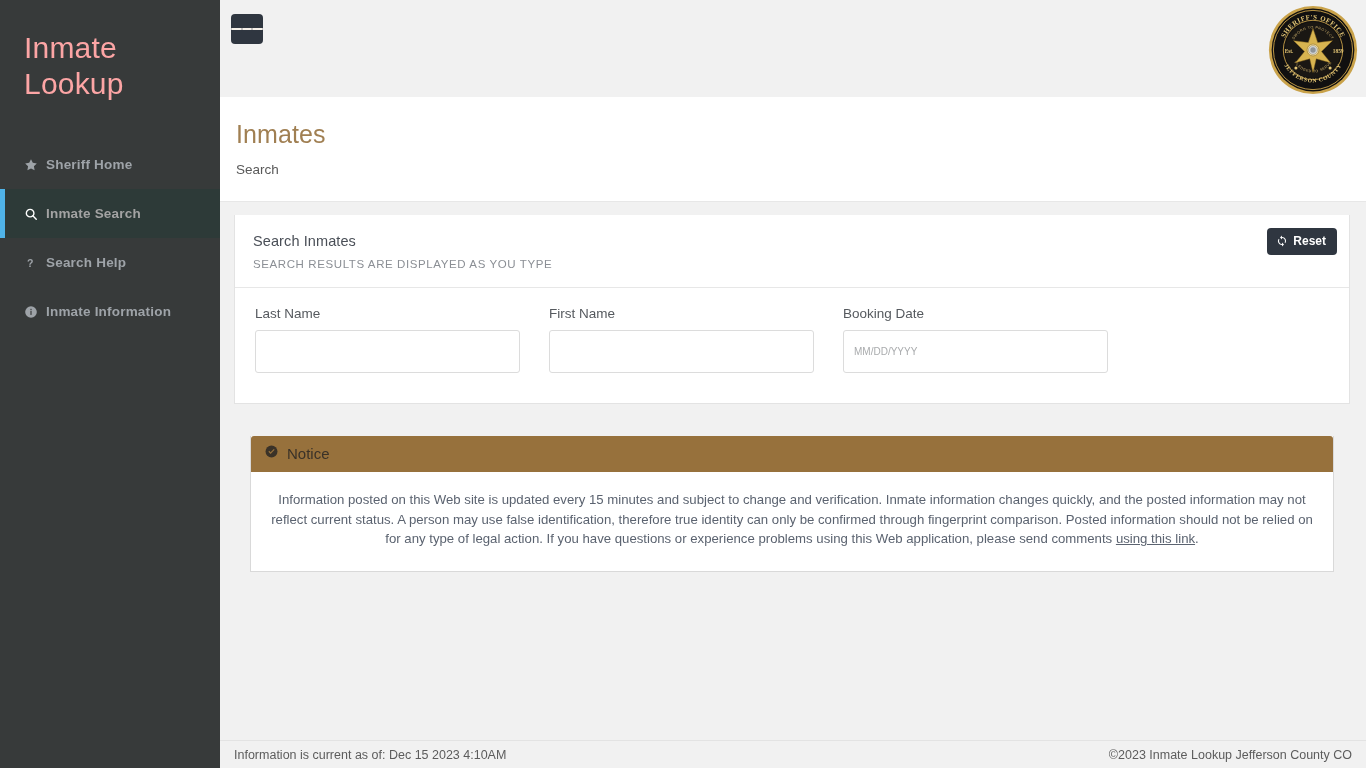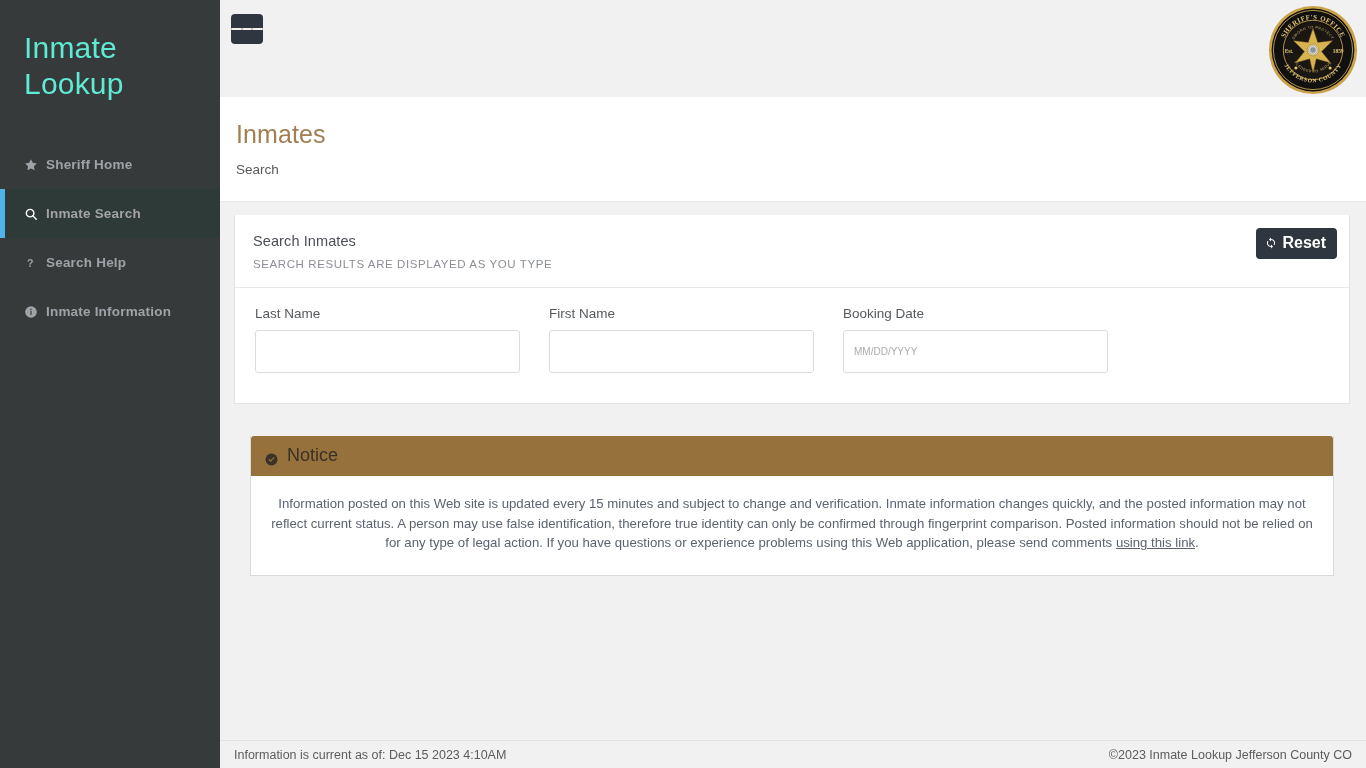--- a/index.html
+++ b/index.html
@@ -14,21 +14,21 @@
   
   .sidebar {
     width: 220px; height: 768px;
     background: #373a3a;
     flex: 0 0 220px;
     position: relative;
     z-index: 5;
   }
   .brand {
     padding: 30px 24px 10px 24px;
-    color: #5eead4;
+    color: #fca5a5;
     font-size: 30px;
     line-height: 36px;
     font-weight: 400;
     letter-spacing: 0.2px;
   }
   .nav { margin-top: 28px; }
   .nav-item {
     display: flex;
     align-items: center;
     height: 49px;
@@ -146,21 +146,21 @@
     color: #8b8f95;
     letter-spacing: .6px;
   }
   .reset-btn {
     position: absolute;
     right: 12px; top: 13px;
     background: #2f3640;
     color: #ffffff;
     border: none;
     border-radius: 4px;
-    font-size: 16px;
+    font-size: 12px;
     font-weight: bold;
     font-family: "Liberation Sans", sans-serif;
     padding: 6px 11px 7px 9px;
     display: flex;
     align-items: center;
     gap: 5px;
     cursor: pointer;
   }
   .reset-btn svg { display: block; }
 
@@ -195,24 +195,24 @@
   
   .notice {
     margin: 32px 16px 0 16px;
     border: 1px solid #d9d9d9;
     border-top: none;
     background: #ffffff;
   }
   .notice-head {
     background: #97713c;
     color: #3a3228;
-    font-size: 18px;
+    font-size: 15px;
     padding: 9px 14px 10px 14px;
     display: flex;
-    align-items: flex-end;
+    align-items: flex-start;
     gap: 9px;
     border-radius: 3px 3px 0 0;
   }
   .notice-head svg { display: block; }
   .notice-body {
     padding: 18px 20px 22px 20px;
     color: #5b6370;
     font-size: 13.2px;
     line-height: 19.6px;
     text-align: center;

